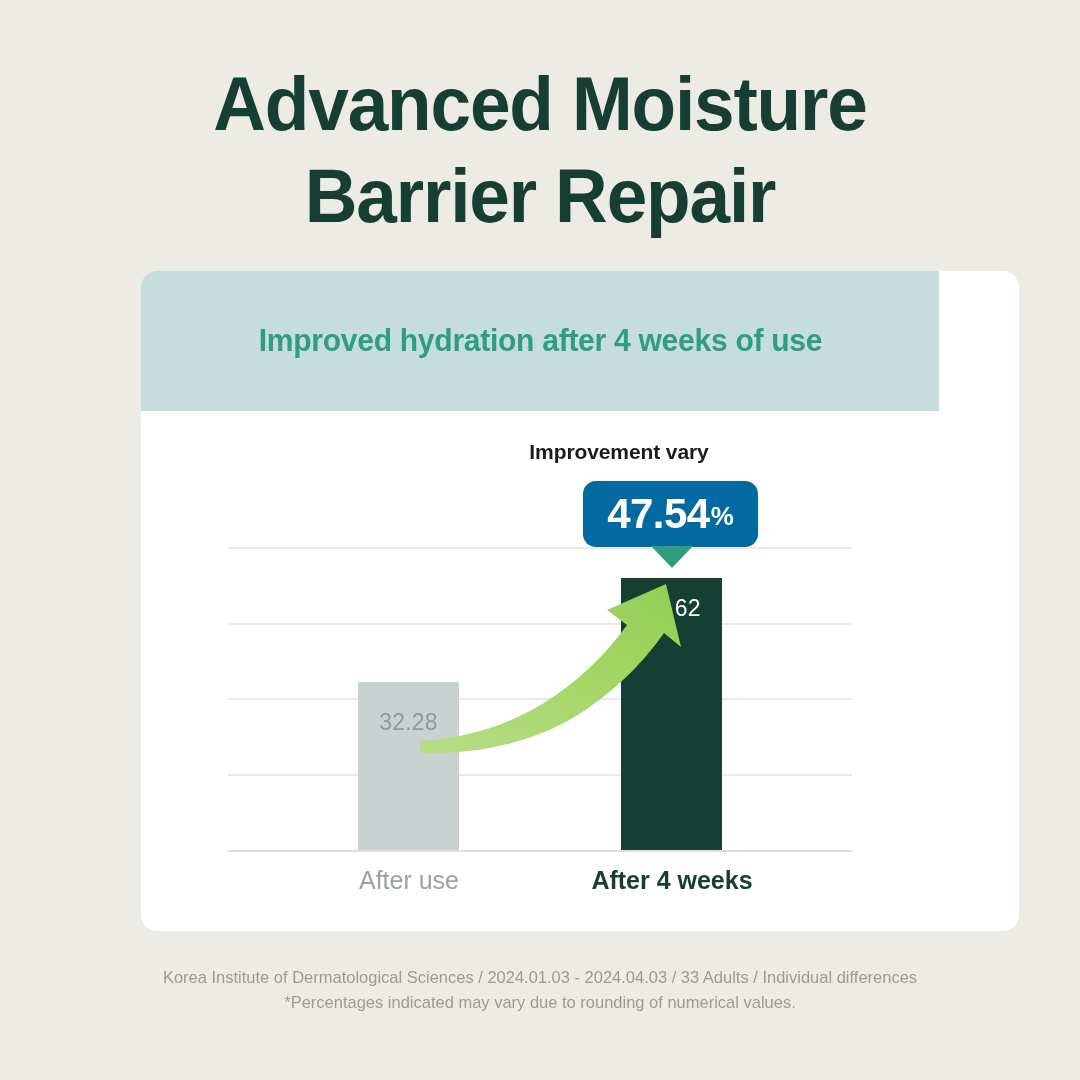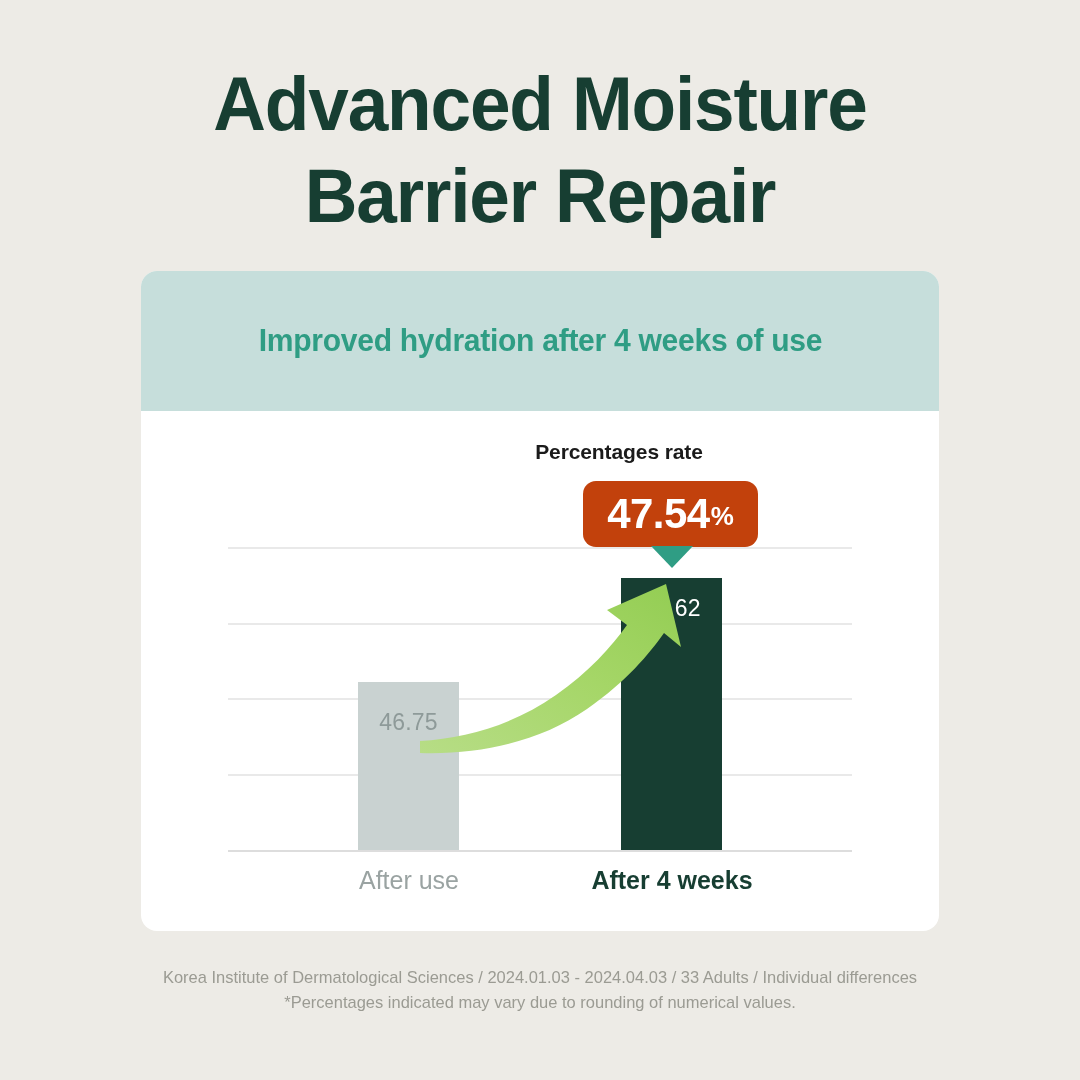--- a/index.html
+++ b/index.html
@@ -41,21 +41,21 @@
   .headline .line {
     display: block;
     white-space: nowrap;
   }
 
   
   .card {
     position: absolute;
     left: 141px;
     top: 271px;
-    width: 798px;
+    width: 878px;
     height: 660px;
     background: #ffffff;
     border-radius: 16px;
     overflow: hidden;
   }
 
   .band {
     position: absolute;
     left: 0;
     top: 0;
@@ -165,21 +165,21 @@
     font-size: 21px;
     font-weight: 700;
     letter-spacing: -0.1px;
   }
   .bubble {
     position: absolute;
     left: 442px;   
     top: 70px;     
     width: 175px;
     height: 66px;
-    background: #c2410c;
+    background: #0369a1;
     border-radius: 13px;
     display: flex;
     align-items: center;
     justify-content: center;
   }
   .bubble-num {
     color: #ffffff;
     font-size: 42px;
     font-weight: 700;
     letter-spacing: -0.5px;
@@ -261,21 +261,21 @@
         <div class="gridline" style="top:212px"></div>
         <div class="gridline" style="top:287px"></div>
         <div class="gridline" style="top:363px"></div>
         <div class="gridline baseline" style="top:439px"></div>
       </div>
 
       <div class="plot">
         <div class="bar-before"></div>
         <div class="bar-after"></div>
 
-        <div class="bar-value before">46.75</div>
+        <div class="bar-value before">32.28</div>
         <div class="bar-value after">47.62</div>
       </div>
 
       <svg class="arrow-svg" viewBox="0 0 798 520">
         <defs>
           <linearGradient id="arrowGrad" x1="0" y1="1" x2="1" y2="0">
             <stop offset="0%" stop-color="#b7dd86"></stop>
             <stop offset="55%" stop-color="#a5d667"></stop>
             <stop offset="100%" stop-color="#93cd53"></stop>
           </linearGradient>
@@ -285,21 +285,21 @@
                  C 486 270, 508 243, 523 222
                  L 540 236
                  L 525 173
                  L 466 199
                  L 486 214
                  C 470 236, 448 261, 415 284
                  C 372 314, 325 327, 279 330
                  Z" fill="url(#arrowGrad)"></path>
       </svg>
 
-      <div class="rate-label">Percentages rate</div>
+      <div class="rate-label">Improvement vary</div>
       <div class="bubble">
         <span class="bubble-num">47.54</span>
         <span class="bubble-pct">%</span>
       </div>
       <div class="bubble-tail"></div>
 
       <div class="xlabel before">After use</div>
       <div class="xlabel after">After 4 weeks</div>
 
     </div>

